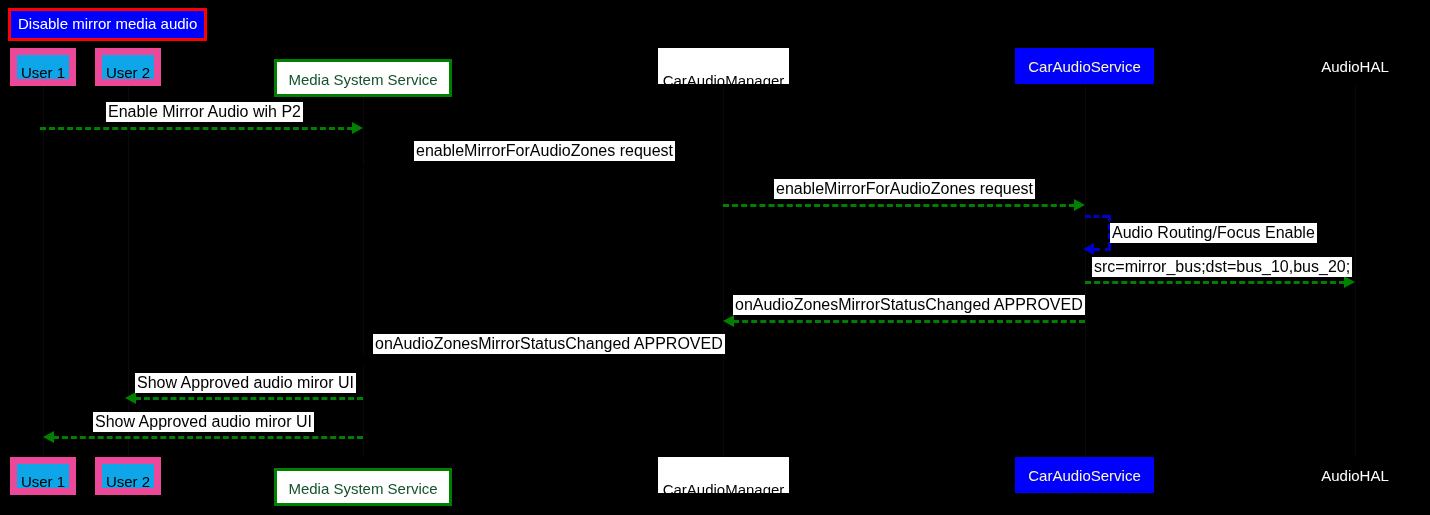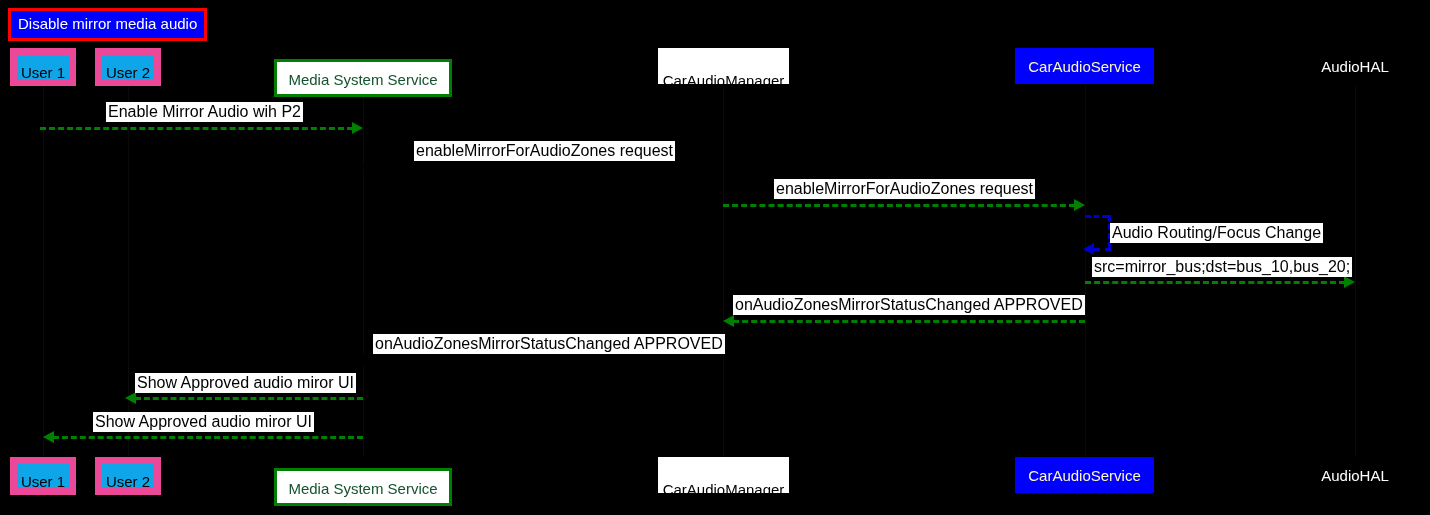--- a/index.html
+++ b/index.html
@@ -180,21 +180,21 @@
     <div class="msg-line invisible" style="left: 363px; top: 166px; width: 350px;"></div>
     <div class="arrowhead hidden-head" style="top: 161px; left: 712px;"></div>
     <div class="msg-label" style="left: 414px; top: 141px;">enableMirrorForAudioZones request</div>
     <div class="msg-line" style="left: 723px; top: 204px; width: 352px;"></div>
     <div class="arrowhead right" style="top: 199px; left: 1074px;"></div>
     <div class="msg-label" style="left: 774px; top: 179px;">enableMirrorForAudioZones request</div>
     <div class="self-top" style="left: 1085px; top: 215px; width: 23px;"></div>
     <div class="self-right" style="left: 1108px; top: 215px; height: 33px;"></div>
     <div class="self-bottom" style="left: 1094px; top: 248px; width: 17px;"></div>
     <div class="arrowhead left-blue" style="left: 1083px; top: 243px;"></div>
-    <div class="msg-label" style="left: 1110px; top: 223px;">Audio Routing/Focus Change</div>
+    <div class="msg-label" style="left: 1110px; top: 223px;">Audio Routing/Focus Enable</div>
     <div class="msg-line" style="left: 1085px; top: 281px; width: 260px;"></div>
     <div class="arrowhead right" style="top: 276px; left: 1344px;"></div>
     <div class="msg-label" style="left: 1092px; top: 257px;">src=mirror_bus;dst=bus_10,bus_20;</div>
     <div class="msg-line" style="left: 733px; top: 320px; width: 352px;"></div>
     <div class="arrowhead left" style="top: 315px; left: 723px;"></div>
     <div class="msg-label" style="left: 733px; top: 295px;">onAudioZonesMirrorStatusChanged APPROVED</div>
     <div class="msg-line invisible" style="left: 373px; top: 359px; width: 350px;"></div>
     <div class="arrowhead hidden-head" style="top: 354px; left: 363px;"></div>
     <div class="msg-label" style="left: 373px; top: 334px;">onAudioZonesMirrorStatusChanged APPROVED</div>
     <div class="msg-line" style="left: 135px; top: 397px; width: 228px;"></div>

